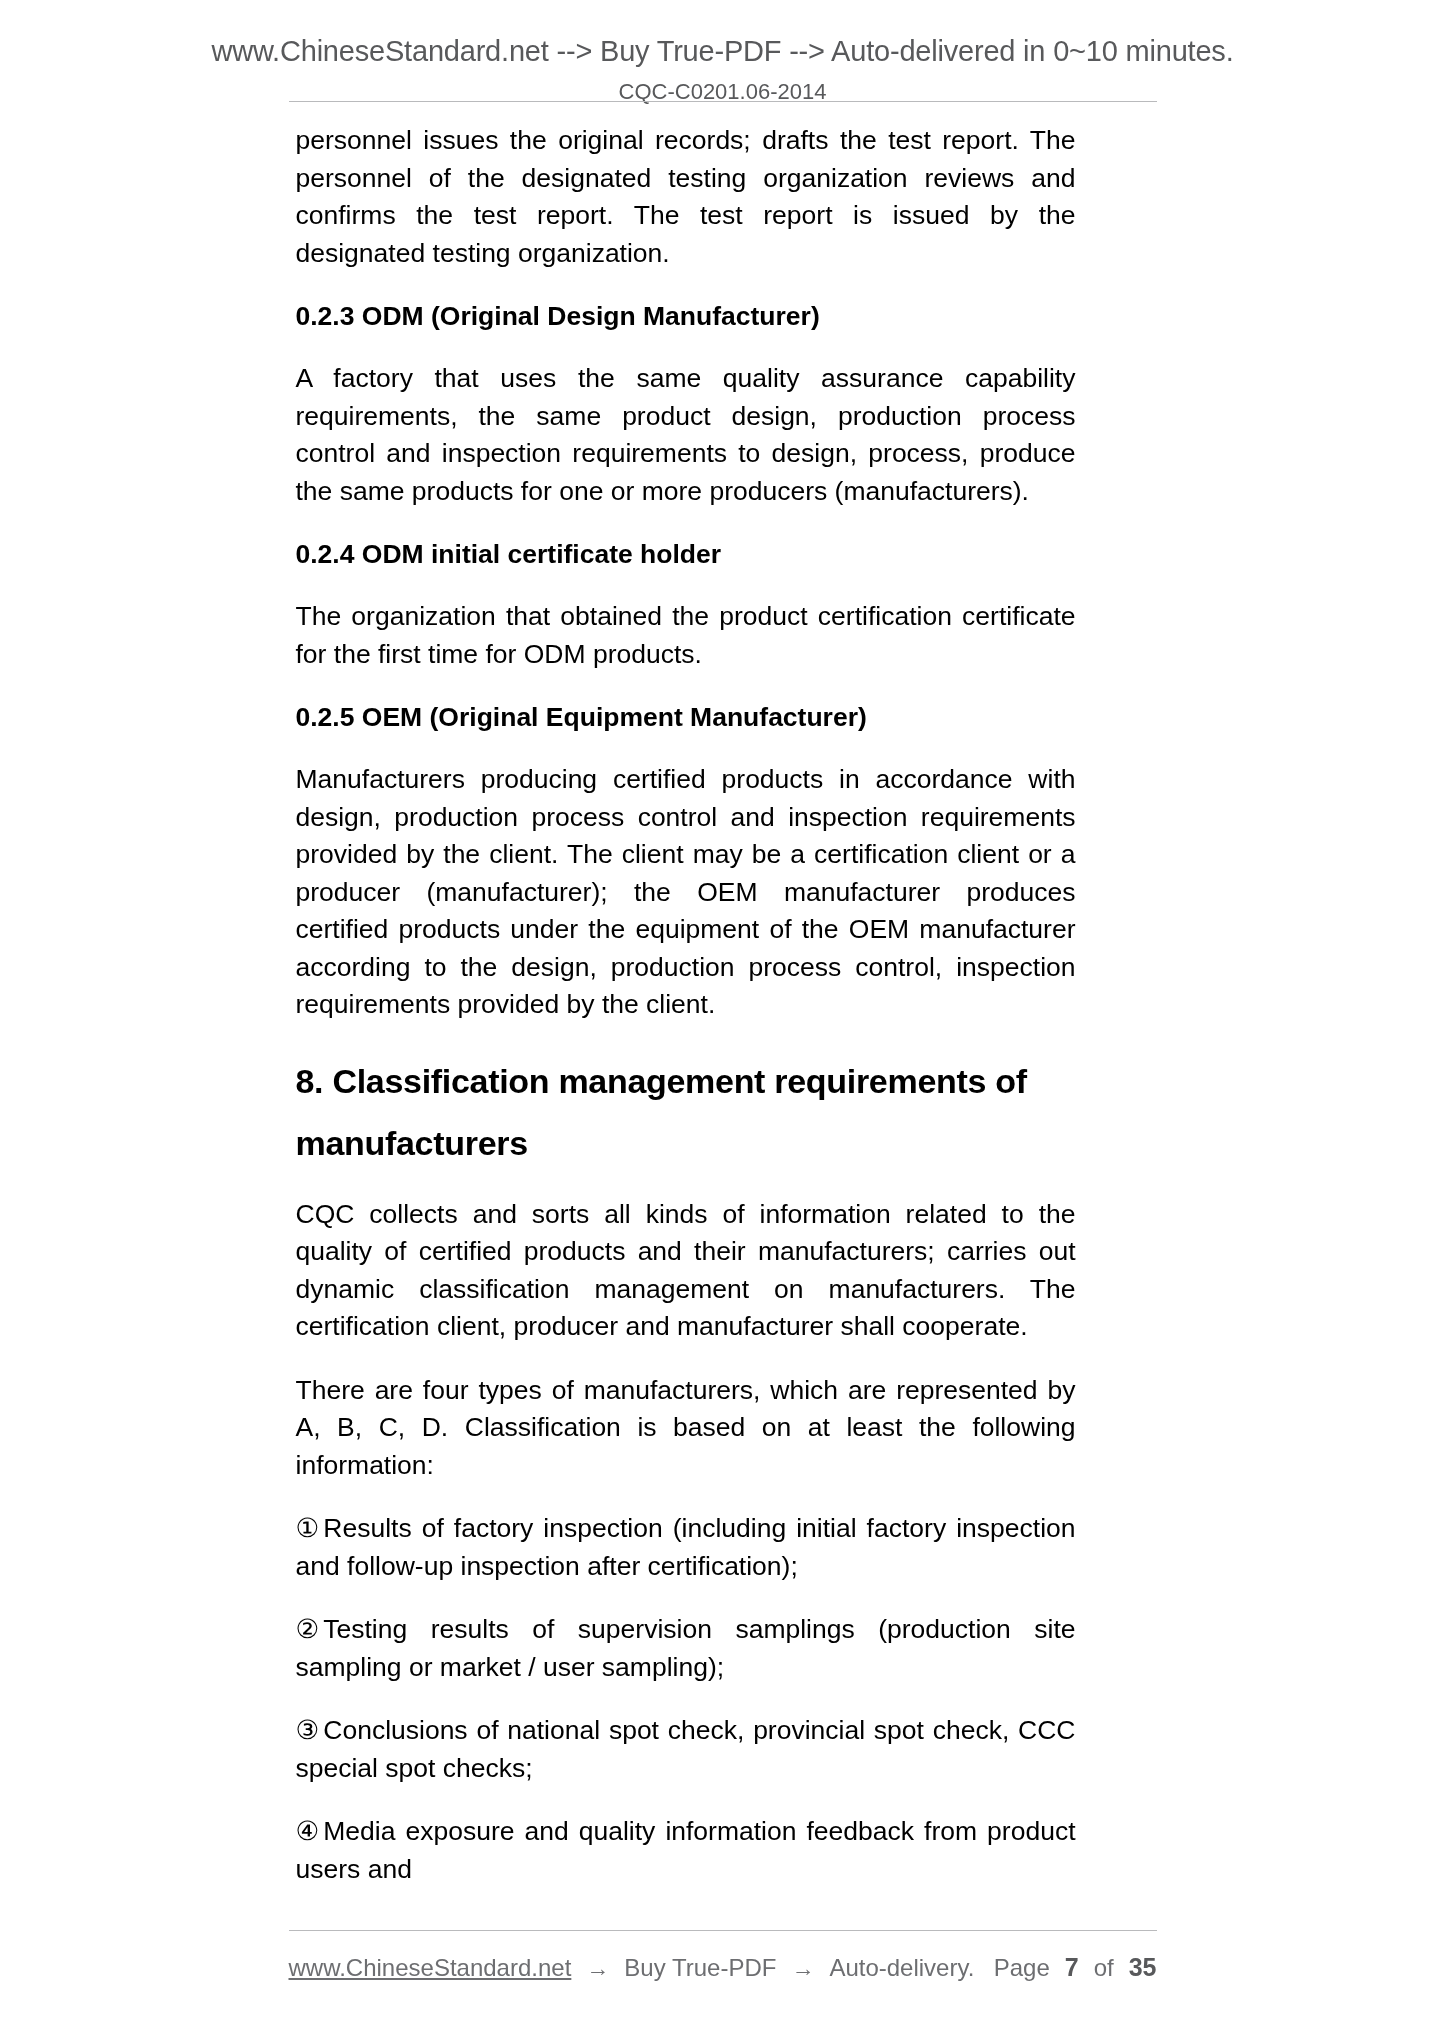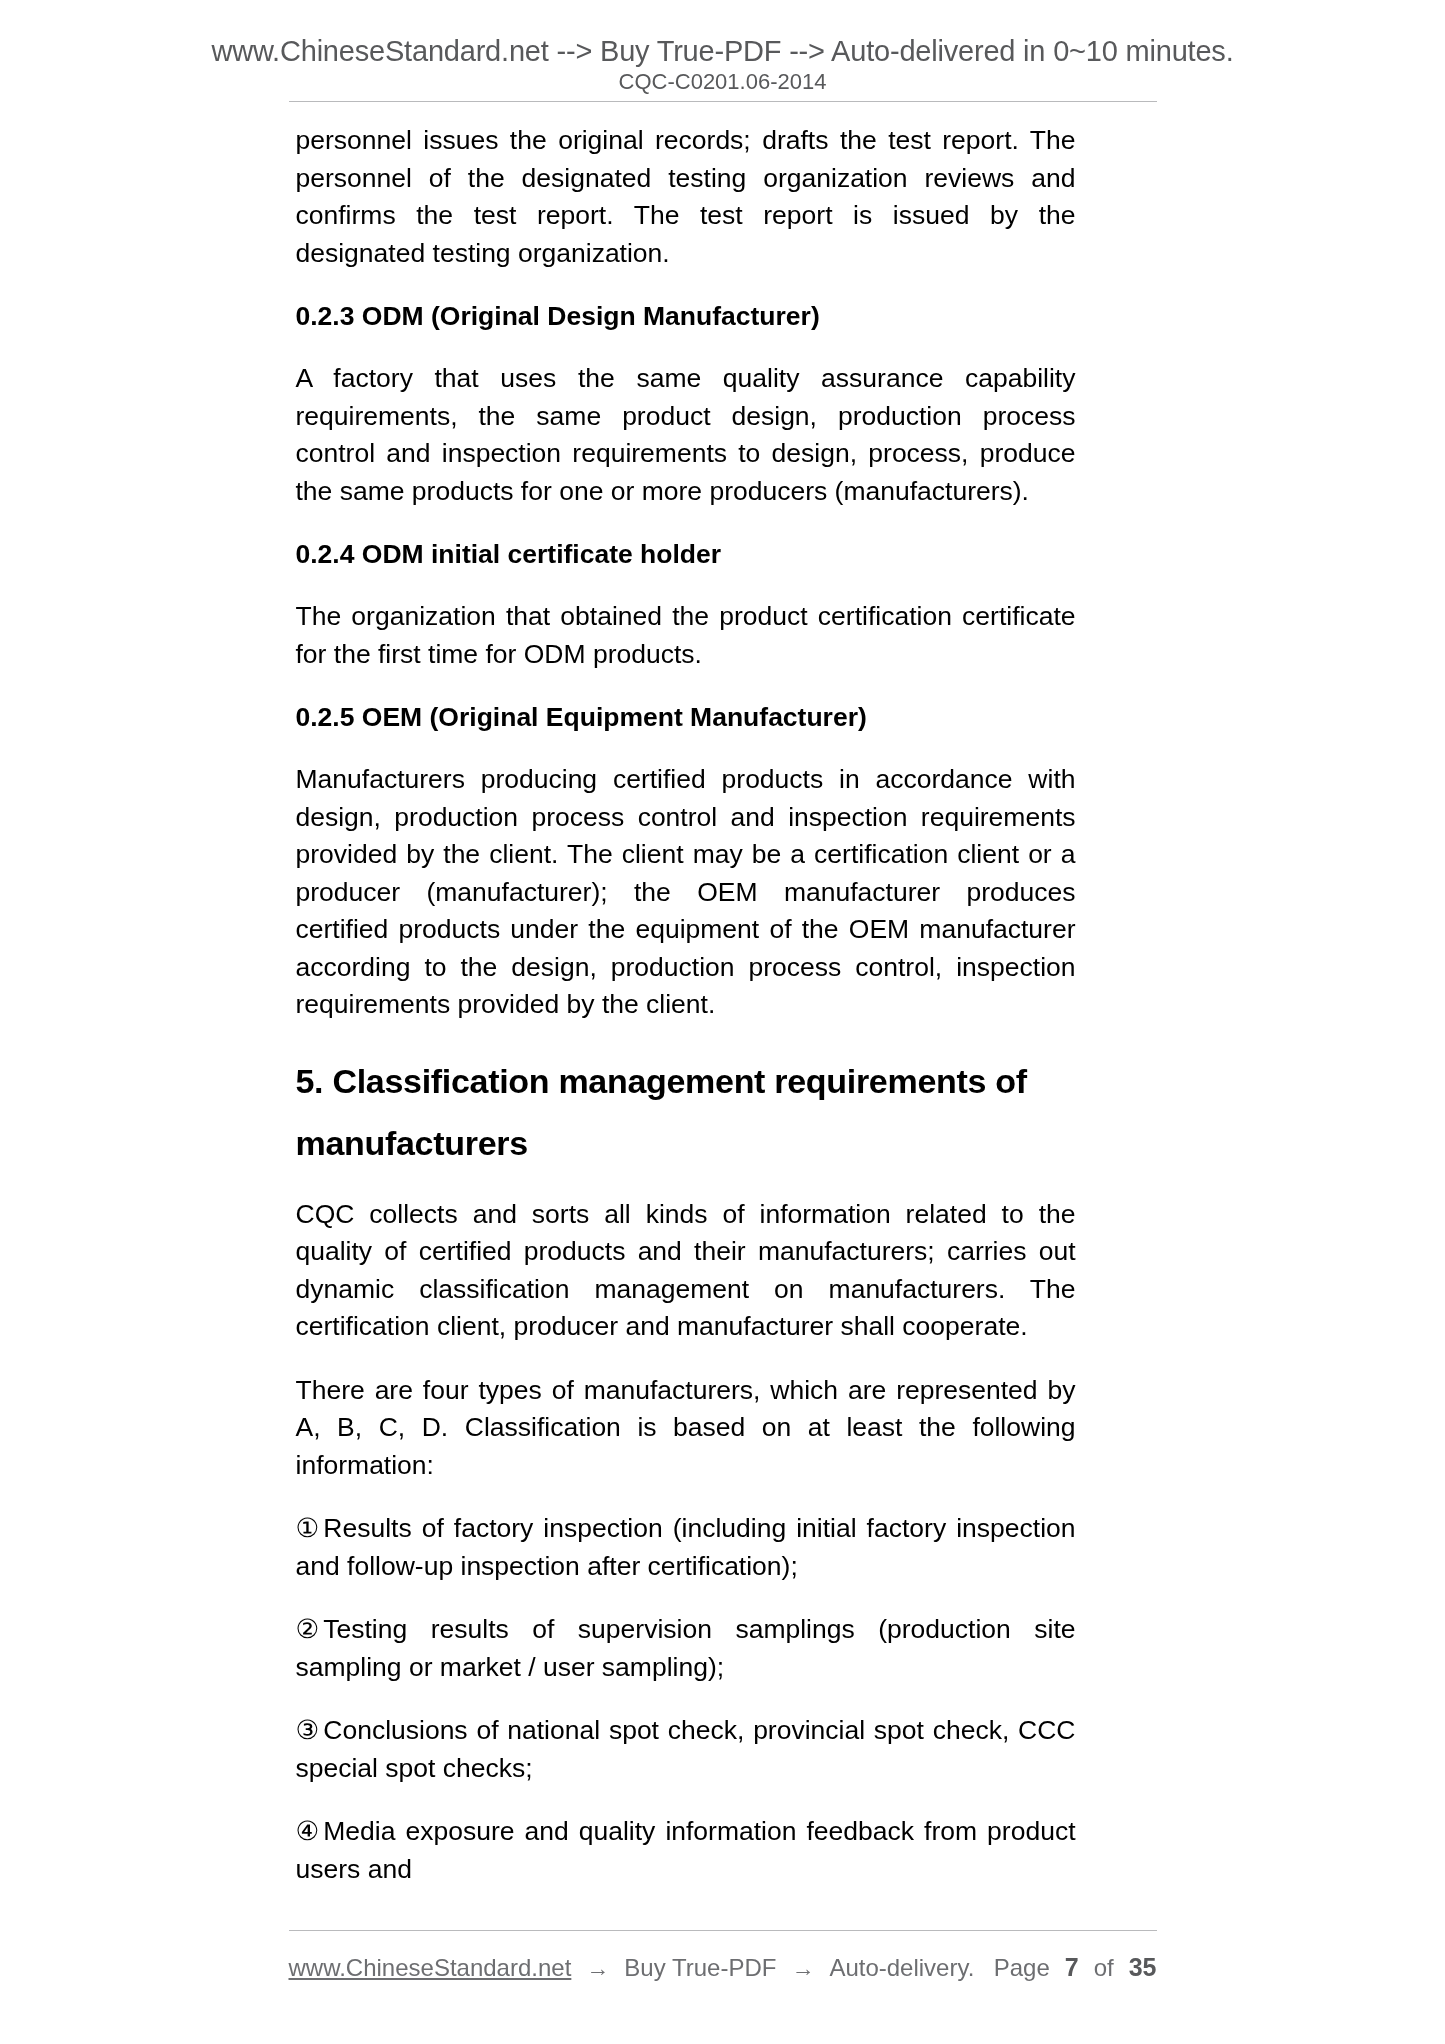--- a/index.html
+++ b/index.html
@@ -32,21 +32,21 @@
   .header-line1 {
     font-size: 29px;
     color: #58595b;
     letter-spacing: -0.2px;
     line-height: 1.18;
     white-space: nowrap;
   }
   .header-line2 {
     font-size: 22px;
     color: #58595b;
-    margin-top: 1px;
+    margin-top: 11px;
     line-height: 1.18;
   }
   .header-rule {
     position: absolute;
     left: 158px;
     right: 158px;
     top: 101px;
     height: 0;
     border-top: 1.6px solid #b9babc;
   }
@@ -162,21 +162,21 @@
     <h3 class="sub-heading">0.2.3 ODM (Original Design Manufacturer)</h3>
     <p class="body-para">A factory that uses the same quality assurance capability requirements, the same product design, production process control and inspection requirements to design, process, produce the same products for one or more producers (manufacturers).</p>
 
     <h3 class="sub-heading">0.2.4 ODM initial certificate holder</h3>
     <p class="body-para">The organization that obtained the product certification certificate for the first time for ODM products.</p>
 
     <h3 class="sub-heading">0.2.5 OEM (Original Equipment Manufacturer)</h3>
     <p class="body-para">Manufacturers producing certified products in accordance with design, production process control and inspection requirements provided by the client. The client may be a certification client or a producer (manufacturer); the OEM manufacturer produces certified products under the equipment of the OEM manufacturer according to the design, production process control, inspection requirements provided by the client.</p>
 
     <div class="main-heading-block">
-      <h1 class="main-heading">5. Classification management requirements of</h1>
+      <h1 class="main-heading">8. Classification management requirements of</h1>
       <h1 class="main-heading">manufacturers</h1>
     </div>
 
     <p class="body-para">CQC collects and sorts all kinds of information related to the quality of certified products and their manufacturers; carries out dynamic classification management on manufacturers. The certification client, producer and manufacturer shall cooperate.</p>
     <p class="body-para">There are four types of manufacturers, which are represented by A, B, C, D. Classification is based on at least the following information:</p>
 
     <ul>
       <li class="num-item"><span class="circled">①</span><span>Results of factory inspection (including initial factory inspection and follow-up inspection after certification);</span></li>
       <li class="num-item"><span class="circled">②</span><span>Testing results of supervision samplings (production site sampling or market / user sampling);</span></li>
       <li class="num-item"><span class="circled">③</span><span>Conclusions of national spot check, provincial spot check, CCC special spot checks;</span></li>

